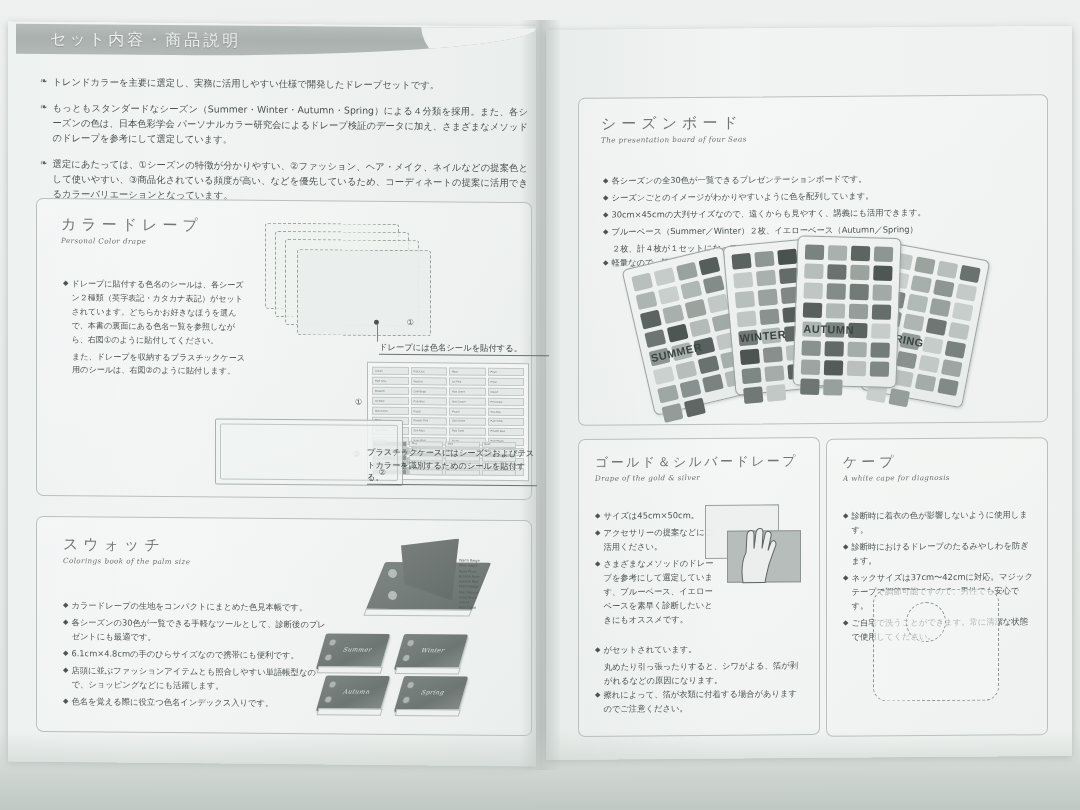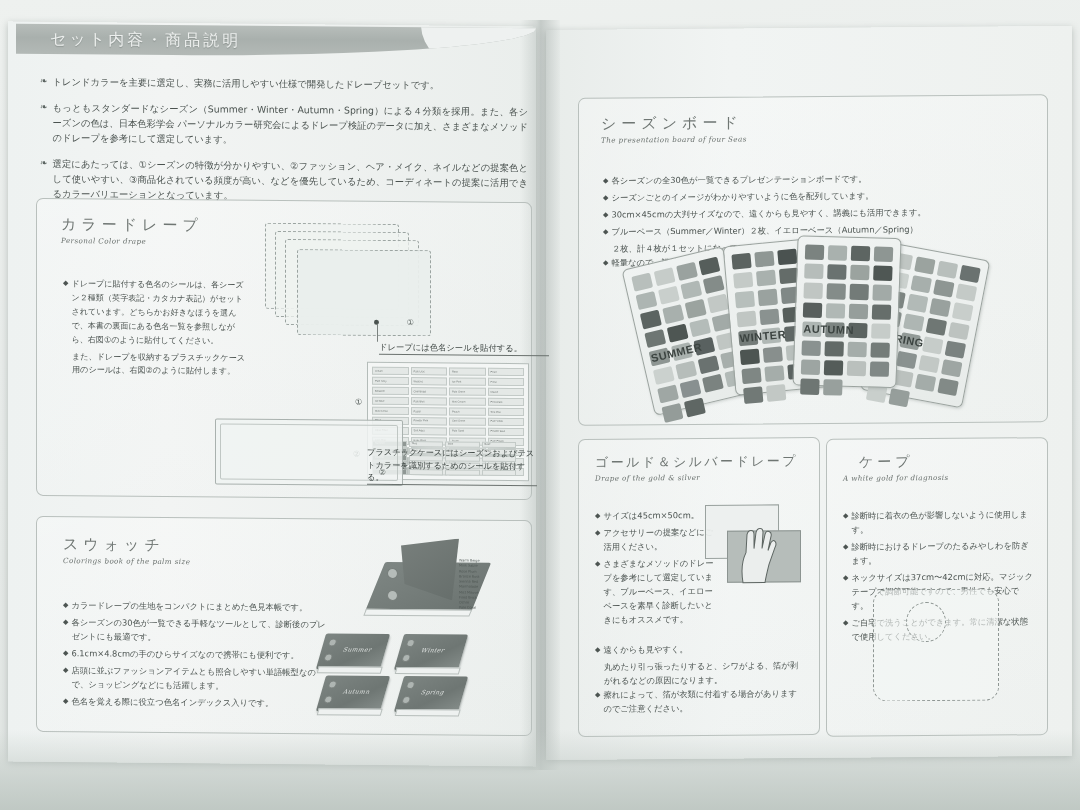--- a/index.html
+++ b/index.html
@@ -259,21 +259,21 @@
     position:absolute;left:22px;top:26px;width:72px;height:50px;
     border:1px solid #8c9491;background:#b6bdba;
   }
   #gs-illus .hand{
     position:absolute;left:32px;top:22px;width:40px;height:58px;
   }
 
   
   #panel-cape{left:826px;top:438px;width:220px;height:296px;transform:skewY(-.45deg);}
   #cp-head{position:absolute;left:16px;top:14px;}
-  #cp-head .panel-title{font-size:14px;letter-spacing:4px;margin-left:16px;}
+  #cp-head .panel-title{font-size:14px;letter-spacing:4px;}
   #cp-body{position:absolute;left:16px;top:56px;width:192px;}
   #cape-illus{
     position:absolute;left:46px;top:150px;width:124px;height:110px;
     border:1px dashed #8e9693;border-radius:14px;
     background:rgba(243,246,245,.6);
   }
   #cape-illus .neck{
     position:absolute;left:32px;top:12px;width:38px;height:38px;
     border:1px dashed #8e9693;border-radius:50%;
   }
@@ -690,41 +690,41 @@
         <span class="b-txt">アクセサリーの提案などにご活用ください。</span>
       </div>
     <div class="b-row">
         <span class="b-mark">◆</span>
         <span class="b-txt">さまざまなメソッドのドレープを参考にして選定しています、ブルーベース、イエローベースを素早く診断したいときにもオススメです。</span>
       </div>
   </div>
   <div id="gs-body2" class="bullets">
     <div class="b-row">
         <span class="b-mark">◆</span>
-        <span class="b-txt">遠くからも見やすく。</span>
+        <span class="b-txt">がセットされています。</span>
       </div>
     <div class="b-cont">丸めたり引っ張ったりすると、シワがよる、箔が剥がれるなどの原因になります。</div>
     <div class="b-row">
         <span class="b-mark">◆</span>
         <span class="b-txt">擦れによって、箔が衣類に付着する場合がありますのでご注意ください。</span>
       </div>
   </div>
   <div id="gs-illus">
     <div class="sheet-a"></div>
     <div class="sheet-b"></div>
     <svg class="hand" viewBox="0 0 40 58">
       <path d="M6 56 C4 44 5 34 9 26 L10 8 Q11 4 14 4 Q17 4 17 8 L17 22 L19 6 Q20 2 23 2 Q26 2 26 6 L25 22 L28 8 Q29 4 32 5 Q35 6 34 10 L31 24 L34 16 Q36 13 38 15 Q40 17 38 21 L32 38 Q29 50 28 56 Z" fill="rgba(245,247,246,.85)" stroke="#5d6562" stroke-width="1"></path>
     </svg>
   </div>
 </div>
 
 <div class="panel" id="panel-cape">
   <div id="cp-head">
     <div class="panel-title">ケープ</div>
-    <div class="panel-sub">A white gold for diagnosis</div>
+    <div class="panel-sub">A white cape for diagnosis</div>
   </div>
   <div id="cp-body" class="bullets">
     <div class="b-row">
         <span class="b-mark">◆</span>
         <span class="b-txt">診断時に着衣の色が影響しないように使用します。</span>
       </div>
     <div class="b-row">
         <span class="b-mark">◆</span>
         <span class="b-txt">診断時におけるドレープのたるみやしわを防ぎます。</span>
       </div>

